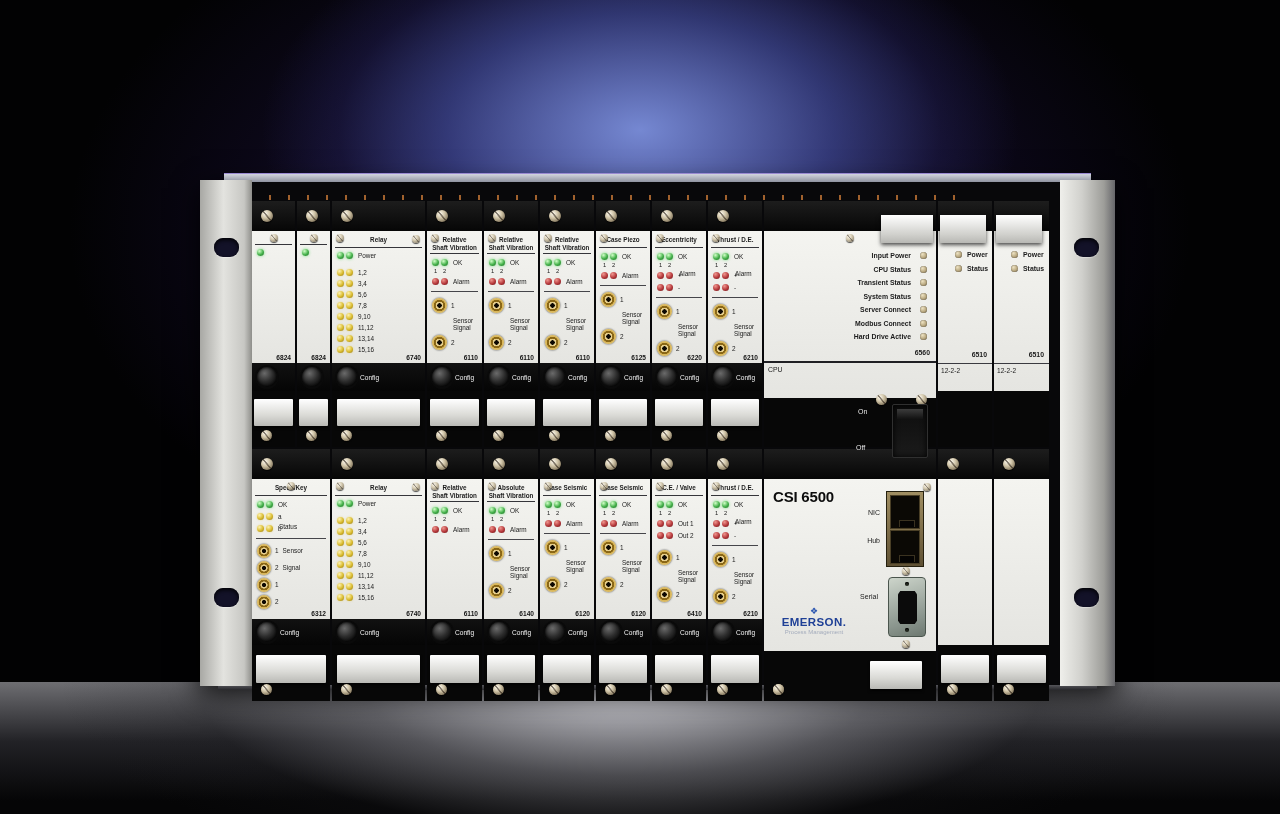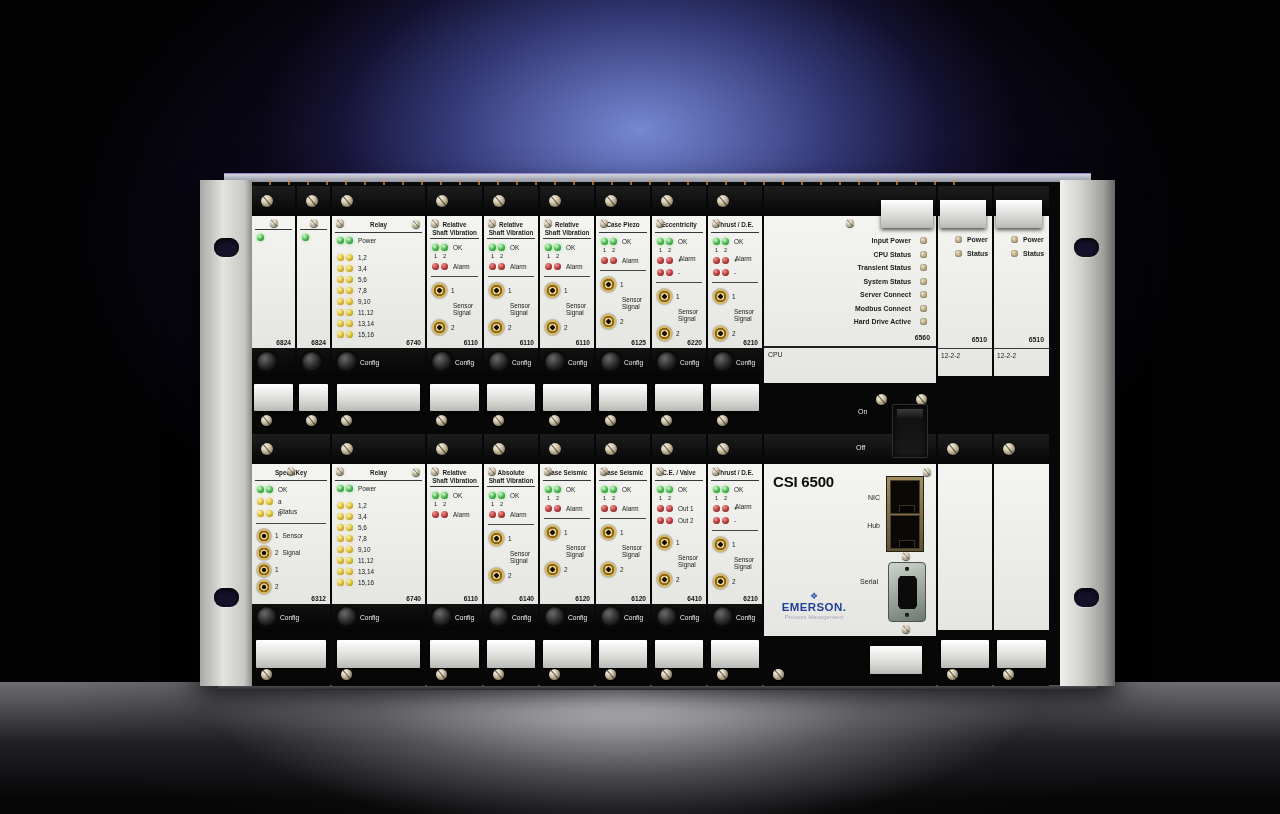--- a/index.html
+++ b/index.html
@@ -11,21 +11,21 @@
  radial-gradient(ellipse 560px 190px at 620px 8px, rgba(206,206,212,.92), rgba(122,122,128,.55) 45%, rgba(30,30,34,.18) 75%, rgba(0,0,0,0) 100%),
  linear-gradient(#6e6e72,#222226 45%,#050506 90%)}
 .rack{position:absolute;left:200px;top:180px;width:915px;height:506px;background:#08080a;box-shadow:0 8px 26px rgba(0,0,0,.85)}
 .topedge{position:absolute;left:24px;right:24px;top:-7px;height:8px;background:linear-gradient(#d2d5de,#8f93a0);border-top:1px solid #9a8ad2}
 .botedge{position:absolute;left:18px;right:18px;bottom:-4px;height:5px;background:linear-gradient(#55555a,#28282c)}
 .flange{position:absolute;top:0;height:100%}
 .flange.l{left:0;width:52px;background:linear-gradient(90deg,#a8a8a4,#e3e3df 45%,#c7c7c3 85%,#8e8e8a)}
 .flange.r{right:0;width:55px;background:linear-gradient(90deg,#efefeb,#d0d0cc 40%,#9d9d99 80%,#66666a)}
 .hole{position:absolute;width:25px;height:19px;border-radius:9px;background:#131228;box-shadow:inset 0 2px 4px rgba(0,0,0,.9),0 1px 1px rgba(255,255,255,.35)}
 .flange .hole{left:14px}.hole.h1{top:58px}.hole.h2{top:408px}
-.cards{position:absolute;left:52px;top:0;width:732px;height:100%}
+.cards{position:absolute;left:52px;top:15px;width:732px;height:100%}
 .pins{position:absolute;left:4px;top:0;width:706px;height:5px;background:repeating-linear-gradient(90deg,transparent 0 13px,rgba(225,135,60,.7) 13px 15px,transparent 15px 19px)}
 .row{position:absolute;left:0;display:flex;gap:2px}
 .row.top{top:6px;height:246px}
 .row.bot{top:254px;height:252px}
 .mod{position:relative;height:100%;background:#0a0a0a;display:flex;flex-direction:column;flex:0 0 auto}
 .hdr{height:30px;position:relative;background:linear-gradient(#1d1d1d,#060606)}
 .face{position:relative;background:linear-gradient(180deg,#f4f4f0,#e5e5e1);overflow:hidden}
 .r-top .face{height:132px}
 .r-bot .face{height:140px}
 .mod.k-cpu .face{height:167px}

